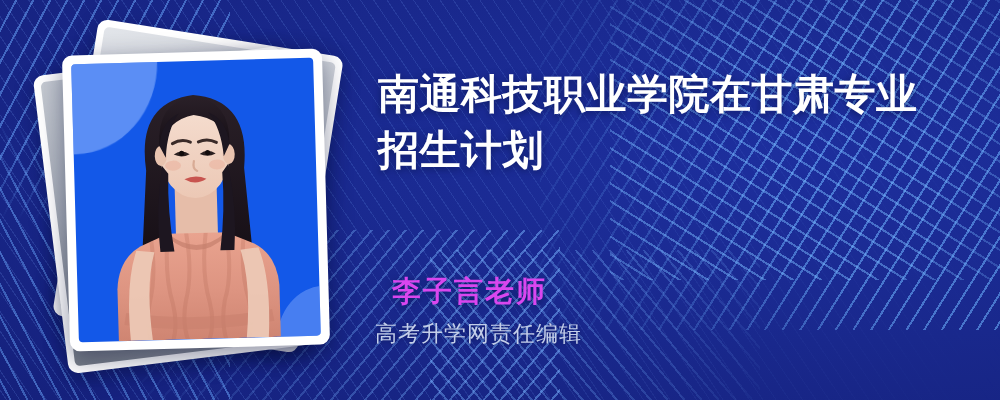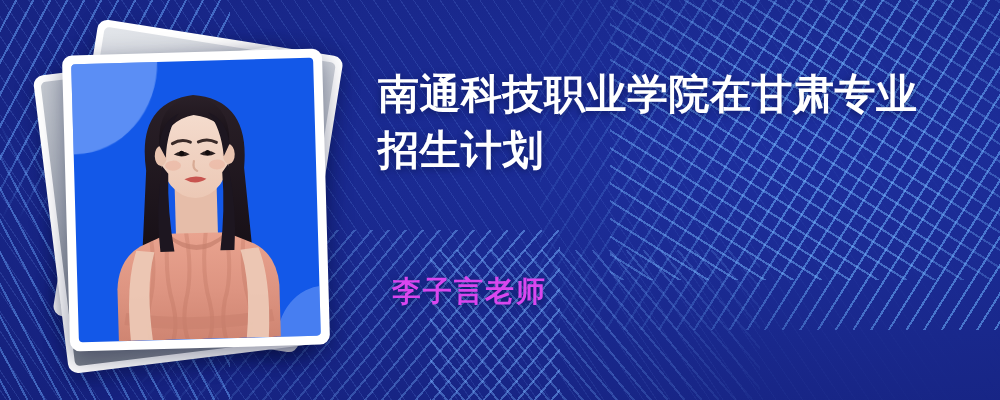--- a/index.html
+++ b/index.html
@@ -356,15 +356,16 @@
         </svg>
       </div>
     </div>
   </div>
 
   <div class="text-block">
     <div class="headline">南通科技职业学院在甘肃专业招生计划</div>
 
     <div class="byline">李子言老师</div>
 
+    <div class="byrole">高考升学网责任编辑</div>
   </div>
 
 </div>
 
 </body></html>

